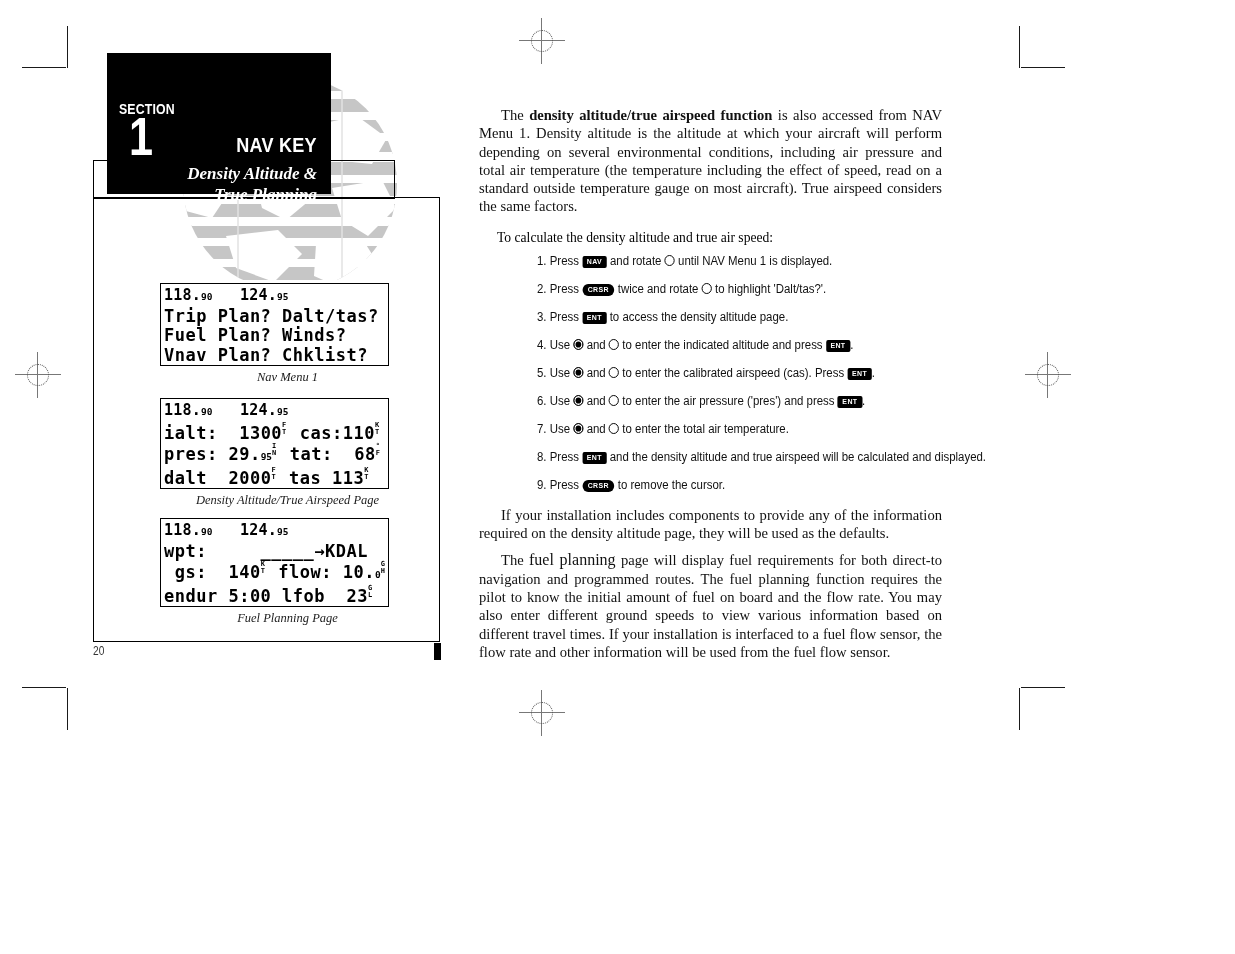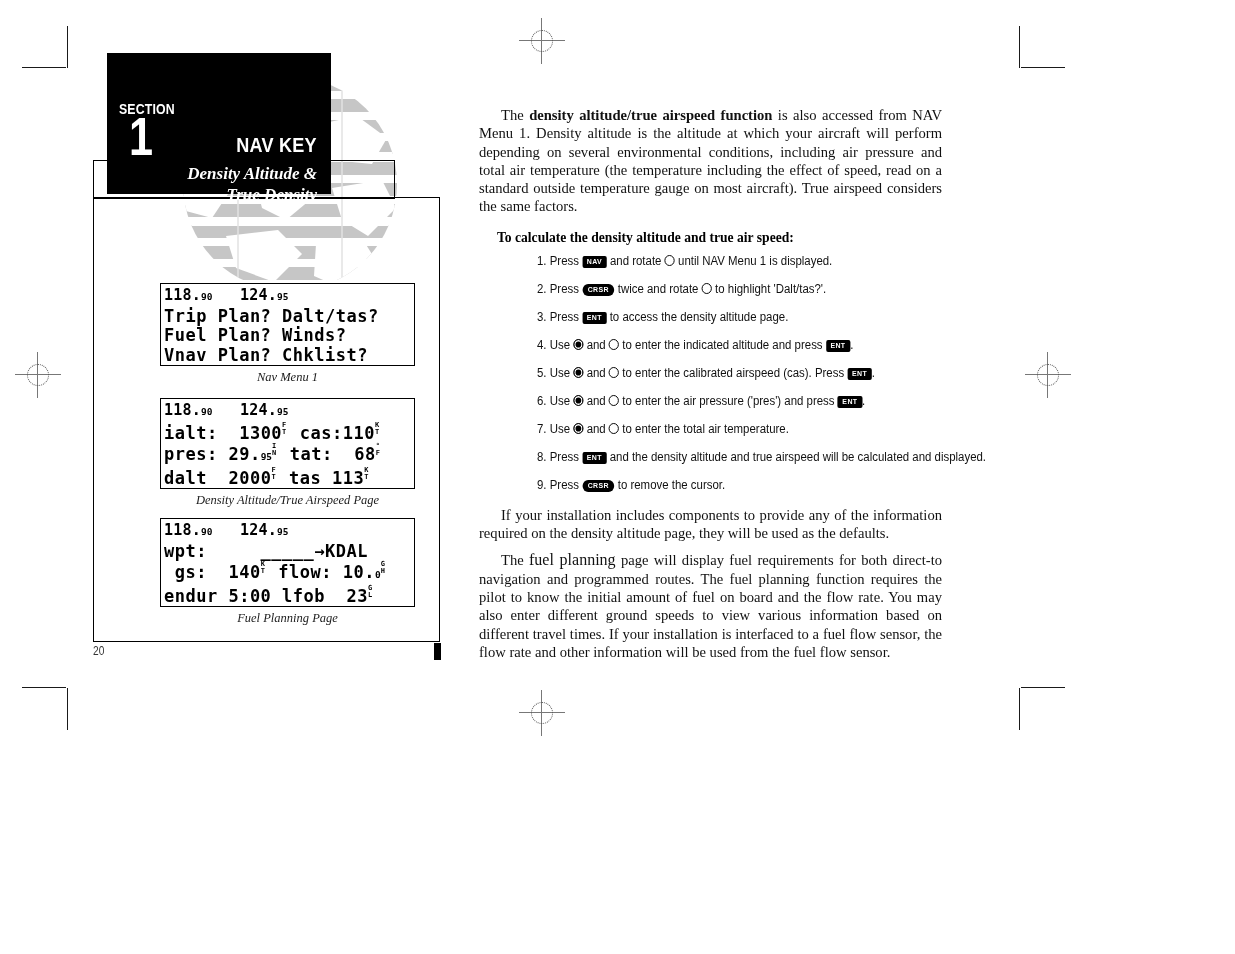--- a/index.html
+++ b/index.html
@@ -96,21 +96,21 @@
   }
   .frame-inner { left: 93px; top: 160px; width: 300px; height: 37px; }
   .frame-outer { left: 93px; top: 197px; width: 345px; height: 443px;
                  border-top: 1px solid #000; }
 
   
   .figure { position: absolute; z-index: 4; }
   .lcd {
     border: 1px solid #000;
     background: #fff;
-    width: 255px;
+    width: 229px;
     padding: 2px 0 0 0;
     font-family: "DejaVu Sans Mono", monospace;
     box-sizing: border-box;
   }
   .lcd-row {
     display: block;
     white-space: pre;
     font-size: 17px;
     line-height: 19.5px;
     font-weight: bold;
@@ -175,21 +175,21 @@
     text-align: justify;
     text-indent: 22px;
     margin: 0 0 9px 0;
     color: #111;
   }
   .para b { font-weight: bold; }
   .para .big { font-size: 16px; font-weight: normal; }
 
   .steps-title {
     font-family: "Liberation Serif", serif;
-    font-weight: bold;
+    font-weight: normal;
     font-size: 13.6px;
     margin: 14px 0 8px 18px;
     color: #000;
   }
   .step {
     font-family: "Liberation Sans", sans-serif;
     font-size: 12.3px;
     line-height: 15px;
     margin: 0 0 13px 58px;
     color: #111;
@@ -300,21 +300,21 @@
 
 <div class="frame frame-inner"></div>
 <div class="frame frame-outer"></div>
 
 <div class="sectionbox">
   <div class="sec-word">SECTION</div>
   <div class="sec-num">1</div>
   <div class="hdr-title">NAV KEY</div>
   <div class="hdr-sub">
     <span>Density Altitude &amp;</span><br>
-    <span>True Density</span>
+    <span>True Planning</span>
   </div>
 </div>
 
 <div class="figure" style="left:160px; top:283px;">
   <div class="lcd">
     <div class="lcd-row freq"><span>118.</span><sub>90</sub>   <span>124.</span><sub>95</sub></div>
     <div class="lcd-row">Trip Plan? Dalt/tas?</div>
     <div class="lcd-row">Fuel Plan? Winds?</div>
     <div class="lcd-row">Vnav Plan? Chklist?</div>
   </div>

